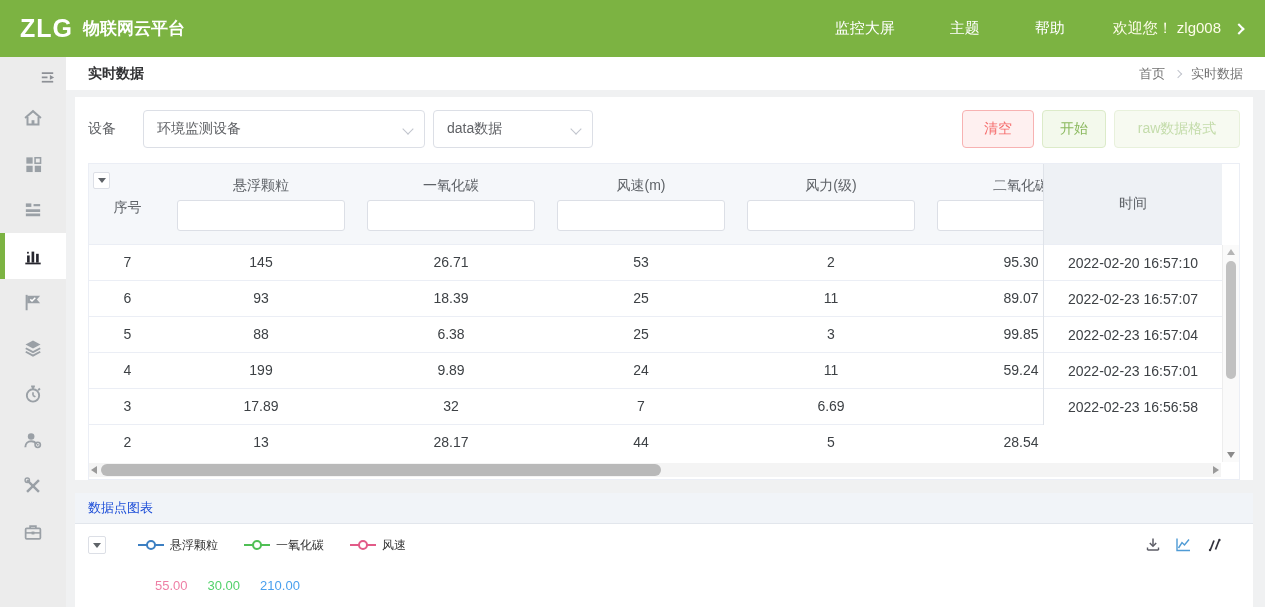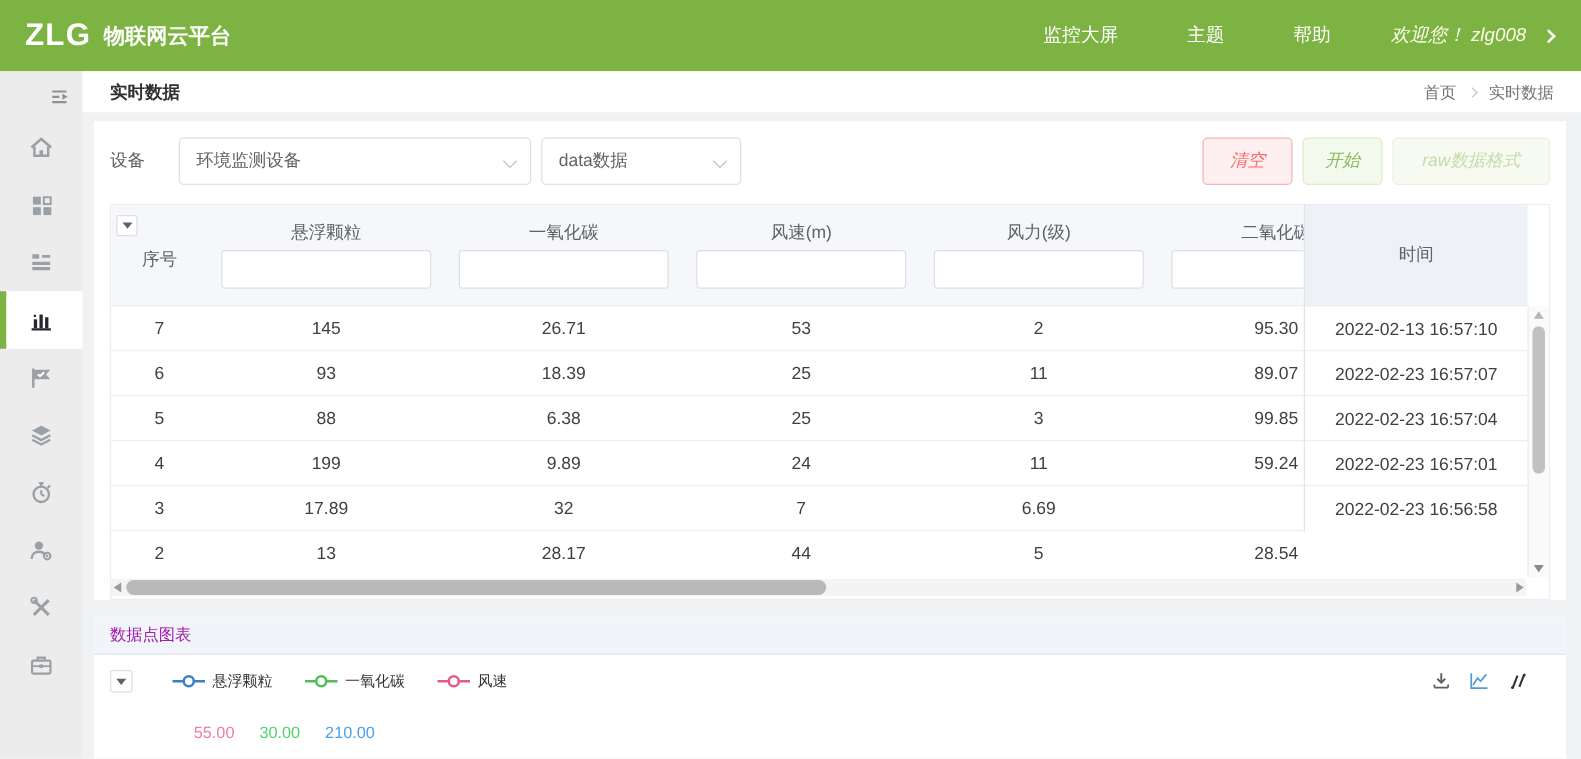--- a/index.html
+++ b/index.html
@@ -6,21 +6,21 @@
   html,body { width:1265px; height:607px; overflow:hidden; }
   body { font-family:"Liberation Sans","DejaVu Sans",sans-serif; background:#f0f1f2; }
   .app { position:relative; width:1265px; height:607px; overflow:hidden; }
 
   
   .app-header { height:57px; background:#7cb342; display:flex; align-items:center; padding:0 22px 0 20px; }
   .logo-zlg { color:#fff; font-size:25px; font-weight:800; letter-spacing:1px; cursor:pointer; }
   .logo-product { color:#fff; font-size:17px; font-weight:700; margin-left:10px; }
   .header-nav { margin-left:auto; display:flex; align-items:center; }
   .header-nav .nav-item { color:#fff; font-size:15px; margin-left:55px; cursor:pointer; }
-  .welcome { color:#fdfce8; font-size:15px; margin-left:48px; cursor:pointer;font-style:italic; }
+  .welcome { color:#fdfce8; font-size:15px; margin-left:48px; cursor:pointer; }
   .chev-right { display:inline-block; width:8px; height:8px; border-top:2px solid #fff; border-right:2px solid #fff; transform:rotate(45deg); margin-left:14px; }
 
   
   .app-body { display:flex; height:550px; }
   .sidebar { width:66px; background:#ececec; flex:none; display:flex; flex-direction:column; }
   .sb-toggle { height:38px; display:flex; align-items:center; justify-content:flex-end; padding-right:9px; cursor:pointer; }
   .sb-item { height:46px; display:flex; align-items:center; justify-content:center; cursor:pointer; position:relative; }
   .sb-item svg { display:block; }
   .sb-item.active { background:#fff; }
   .sb-item.active::before { content:""; position:absolute; left:0; top:0; bottom:0; width:5px; background:#7cb342; }
@@ -34,21 +34,21 @@
   .card { background:#fff; }
 
   
   .controls { display:flex; align-items:center; padding:13px 13px 0 13px; }
   .ctl-label { font-size:14px; color:#606266; margin-right:27px; }
   .select { position:relative; height:38px; border:1px solid #dcdfe6; border-radius:4px; background:#fff; display:flex; align-items:center; padding:0 30px 0 13px; font-size:14px; color:#606266; cursor:pointer; }
   .select-device { width:282px; margin-right:8px; }
   .select-data  { width:160px; }
   .sel-chev { position:absolute; right:12px; top:14px; width:8px; height:8px; border-right:1.5px solid #c0c4cc; border-bottom:1.5px solid #c0c4cc; transform:rotate(45deg); }
   .btns { margin-left:auto; display:flex; }
-  .btn { height:38px; border-radius:4px; font-size:14px; display:flex; align-items:center; justify-content:center; cursor:pointer; margin-left:8px;font-style:italic; }
+  .btn { height:38px; border-radius:4px; font-size:14px; display:flex; align-items:center; justify-content:center; cursor:pointer; margin-left:8px; }
   .btn-clear { width:72px; color:#f56c6c; background:#fef0f0; border:1px solid #f7b2b2; }
   .btn-start { width:64px; color:#8bb95f; background:#f3f9ec; border:1px solid #dcebc9; }
   .btn-raw   { width:126px; color:#c4dcab; background:#f7faf1; border:1px solid #e8f1dc; cursor:not-allowed;text-align:center; }
 
   
   .table-wrap { position:relative; margin:15px 13px 13px 13px; border:1px solid #ebeef5; width:1152px; }
   .t-scroll { width:954px; overflow:hidden; }
   .t-head { display:flex; background:#f5f7fa; height:81px; border-bottom:1px solid #ebeef5; width:1027px; }
   .col-seq { width:77px; flex:none; }
   .col-data { width:190px; flex:none; }
@@ -72,21 +72,21 @@
   .v-thumb { position:absolute; top:16px; left:3px; width:10px; height:118px; background:#c1c1c1; border-radius:5px; }
   .v-down { position:absolute; bottom:4px; left:4px; width:0; height:0; border-left:4px solid transparent; border-right:4px solid transparent; border-top:6px solid #8a8a8a; }
   
   .h-scroll { position:relative; height:14px; margin:2px 18px 2px 0; background:#f4f4f4; }
   .h-left  { position:absolute; left:2px; top:3px; width:0; height:0; border-top:4px solid transparent; border-bottom:4px solid transparent; border-right:6px solid #9a9a9a; }
   .h-right { position:absolute; right:2px; top:3px; width:0; height:0; border-top:4px solid transparent; border-bottom:4px solid transparent; border-left:6px solid #9a9a9a; }
   .h-thumb { position:absolute; left:12px; top:1px; height:12px; width:560px; background:#b9b9b9; border-radius:6px; }
 
   
   .chart-card { margin-top:7px; height:180px; }
-  .chart-head { height:31px; background:#f1f4f8; border-bottom:1px solid #e2e6ec; display:flex; align-items:center; padding-left:13px; font-size:13px; color:#a21caf; }
+  .chart-head { height:31px; background:#f1f4f8; border-bottom:1px solid #e2e6ec; display:flex; align-items:center; padding-left:13px; font-size:13px; color:#1d4ed8; }
   .chart-body { position:relative; padding:12px 13px 0 13px; }
   .legend-row { display:flex; align-items:center; }
   .mini-dd2 { width:18px; height:18px; border:1px solid #dcdfe6; border-radius:2px; background:#fff; display:flex; align-items:center; justify-content:center; cursor:pointer; }
   .legend-items { display:flex; align-items:center; margin-left:32px; }
   .legend-item { display:flex; align-items:center; margin-right:26px; cursor:pointer; }
   .lg-marker { position:relative; width:26px; height:12px; margin-right:6px; }
   .lg-line { position:absolute; top:5px; left:0; width:26px; height:2px; }
   .lg-circle { position:absolute; top:1px; left:8px; width:10px; height:10px; border-radius:50%; background:#fff; border:2px solid; }
   .legend-item .lbl { font-size:12px; color:#333; }
   .c-blue  { background:#3c7fc2; border-color:#3c7fc2; }
@@ -314,21 +314,21 @@
                   <span class="td col-data">28.17</span>
                   <span class="td col-data">44</span>
                   <span class="td col-data">5</span>
                   <span class="td col-data">28.54</span>
                 </div>
               </div>
             </div>
 
             <div class="time-col">
               <div class="time-head">时间</div>
-              <div class="time-cell">2022-02-13 16:57:10</div>
+              <div class="time-cell">2022-02-20 16:57:10</div>
               <div class="time-cell">2022-02-23 16:57:07</div>
               <div class="time-cell">2022-02-23 16:57:04</div>
               <div class="time-cell">2022-02-23 16:57:01</div>
               <div class="time-cell">2022-02-23 16:56:58</div>
             </div>
 
             <div class="v-scroll">
               <span class="v-up"></span>
               <span class="v-thumb"></span>
               <span class="v-down"></span>

